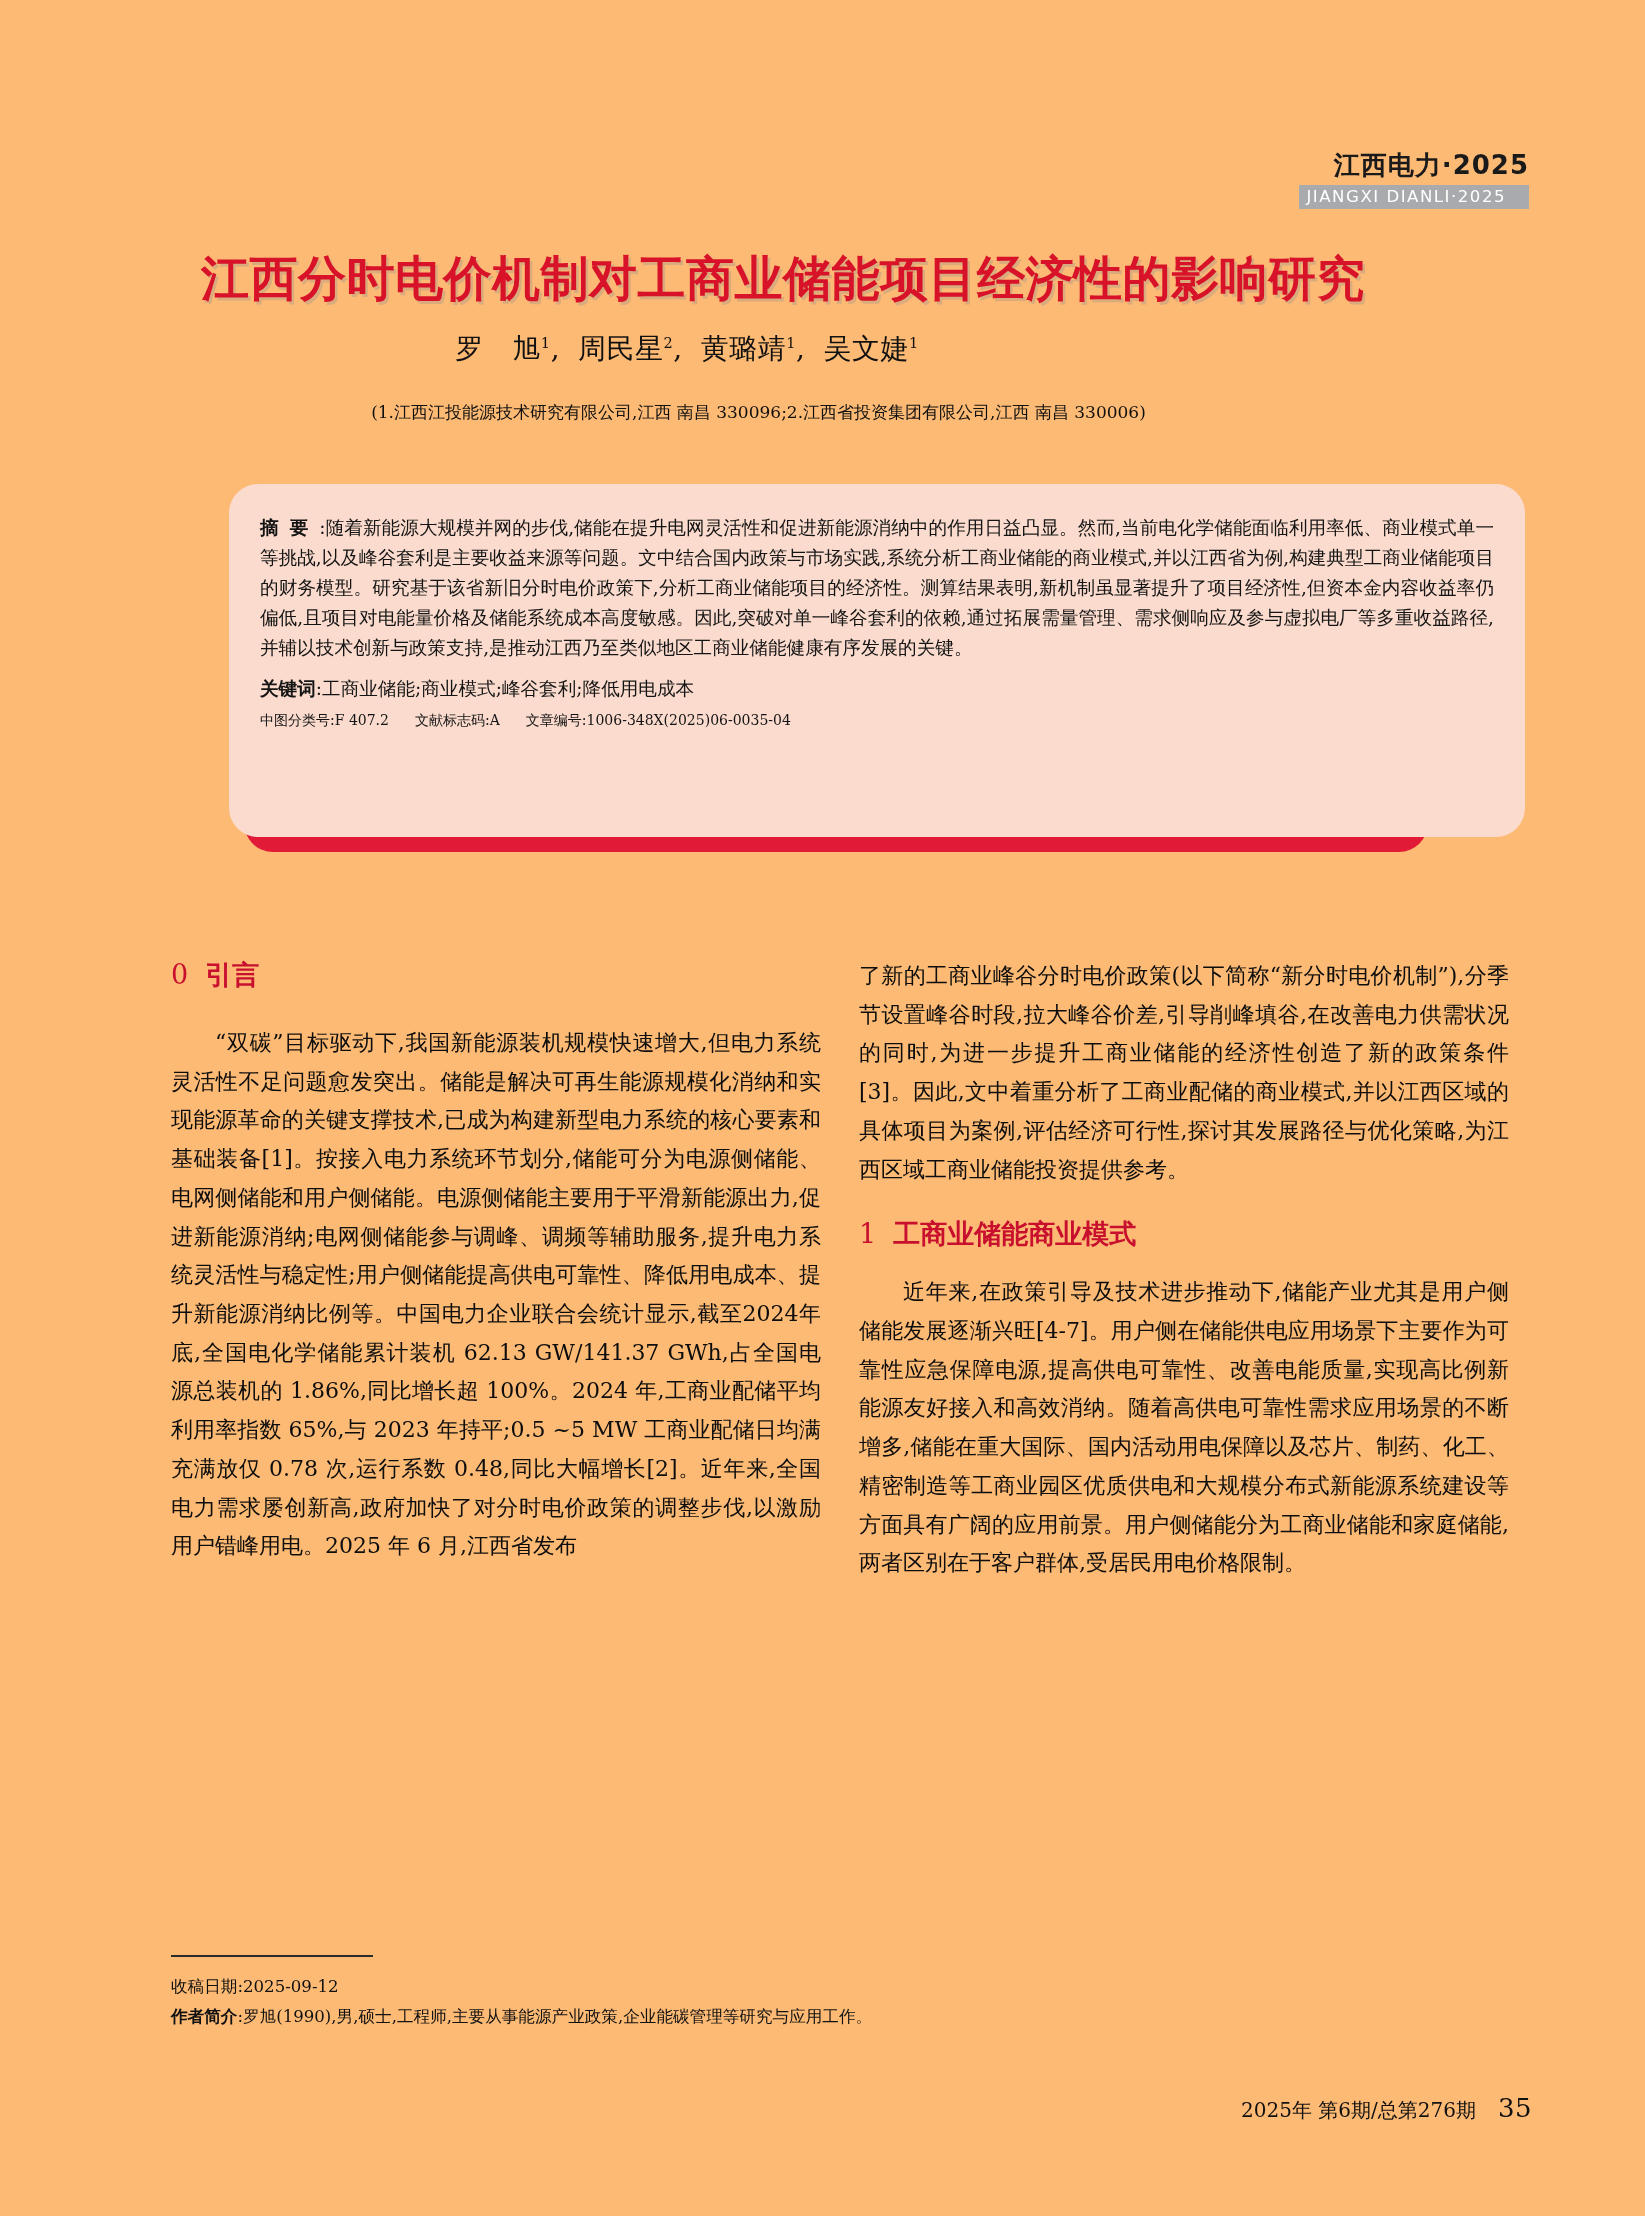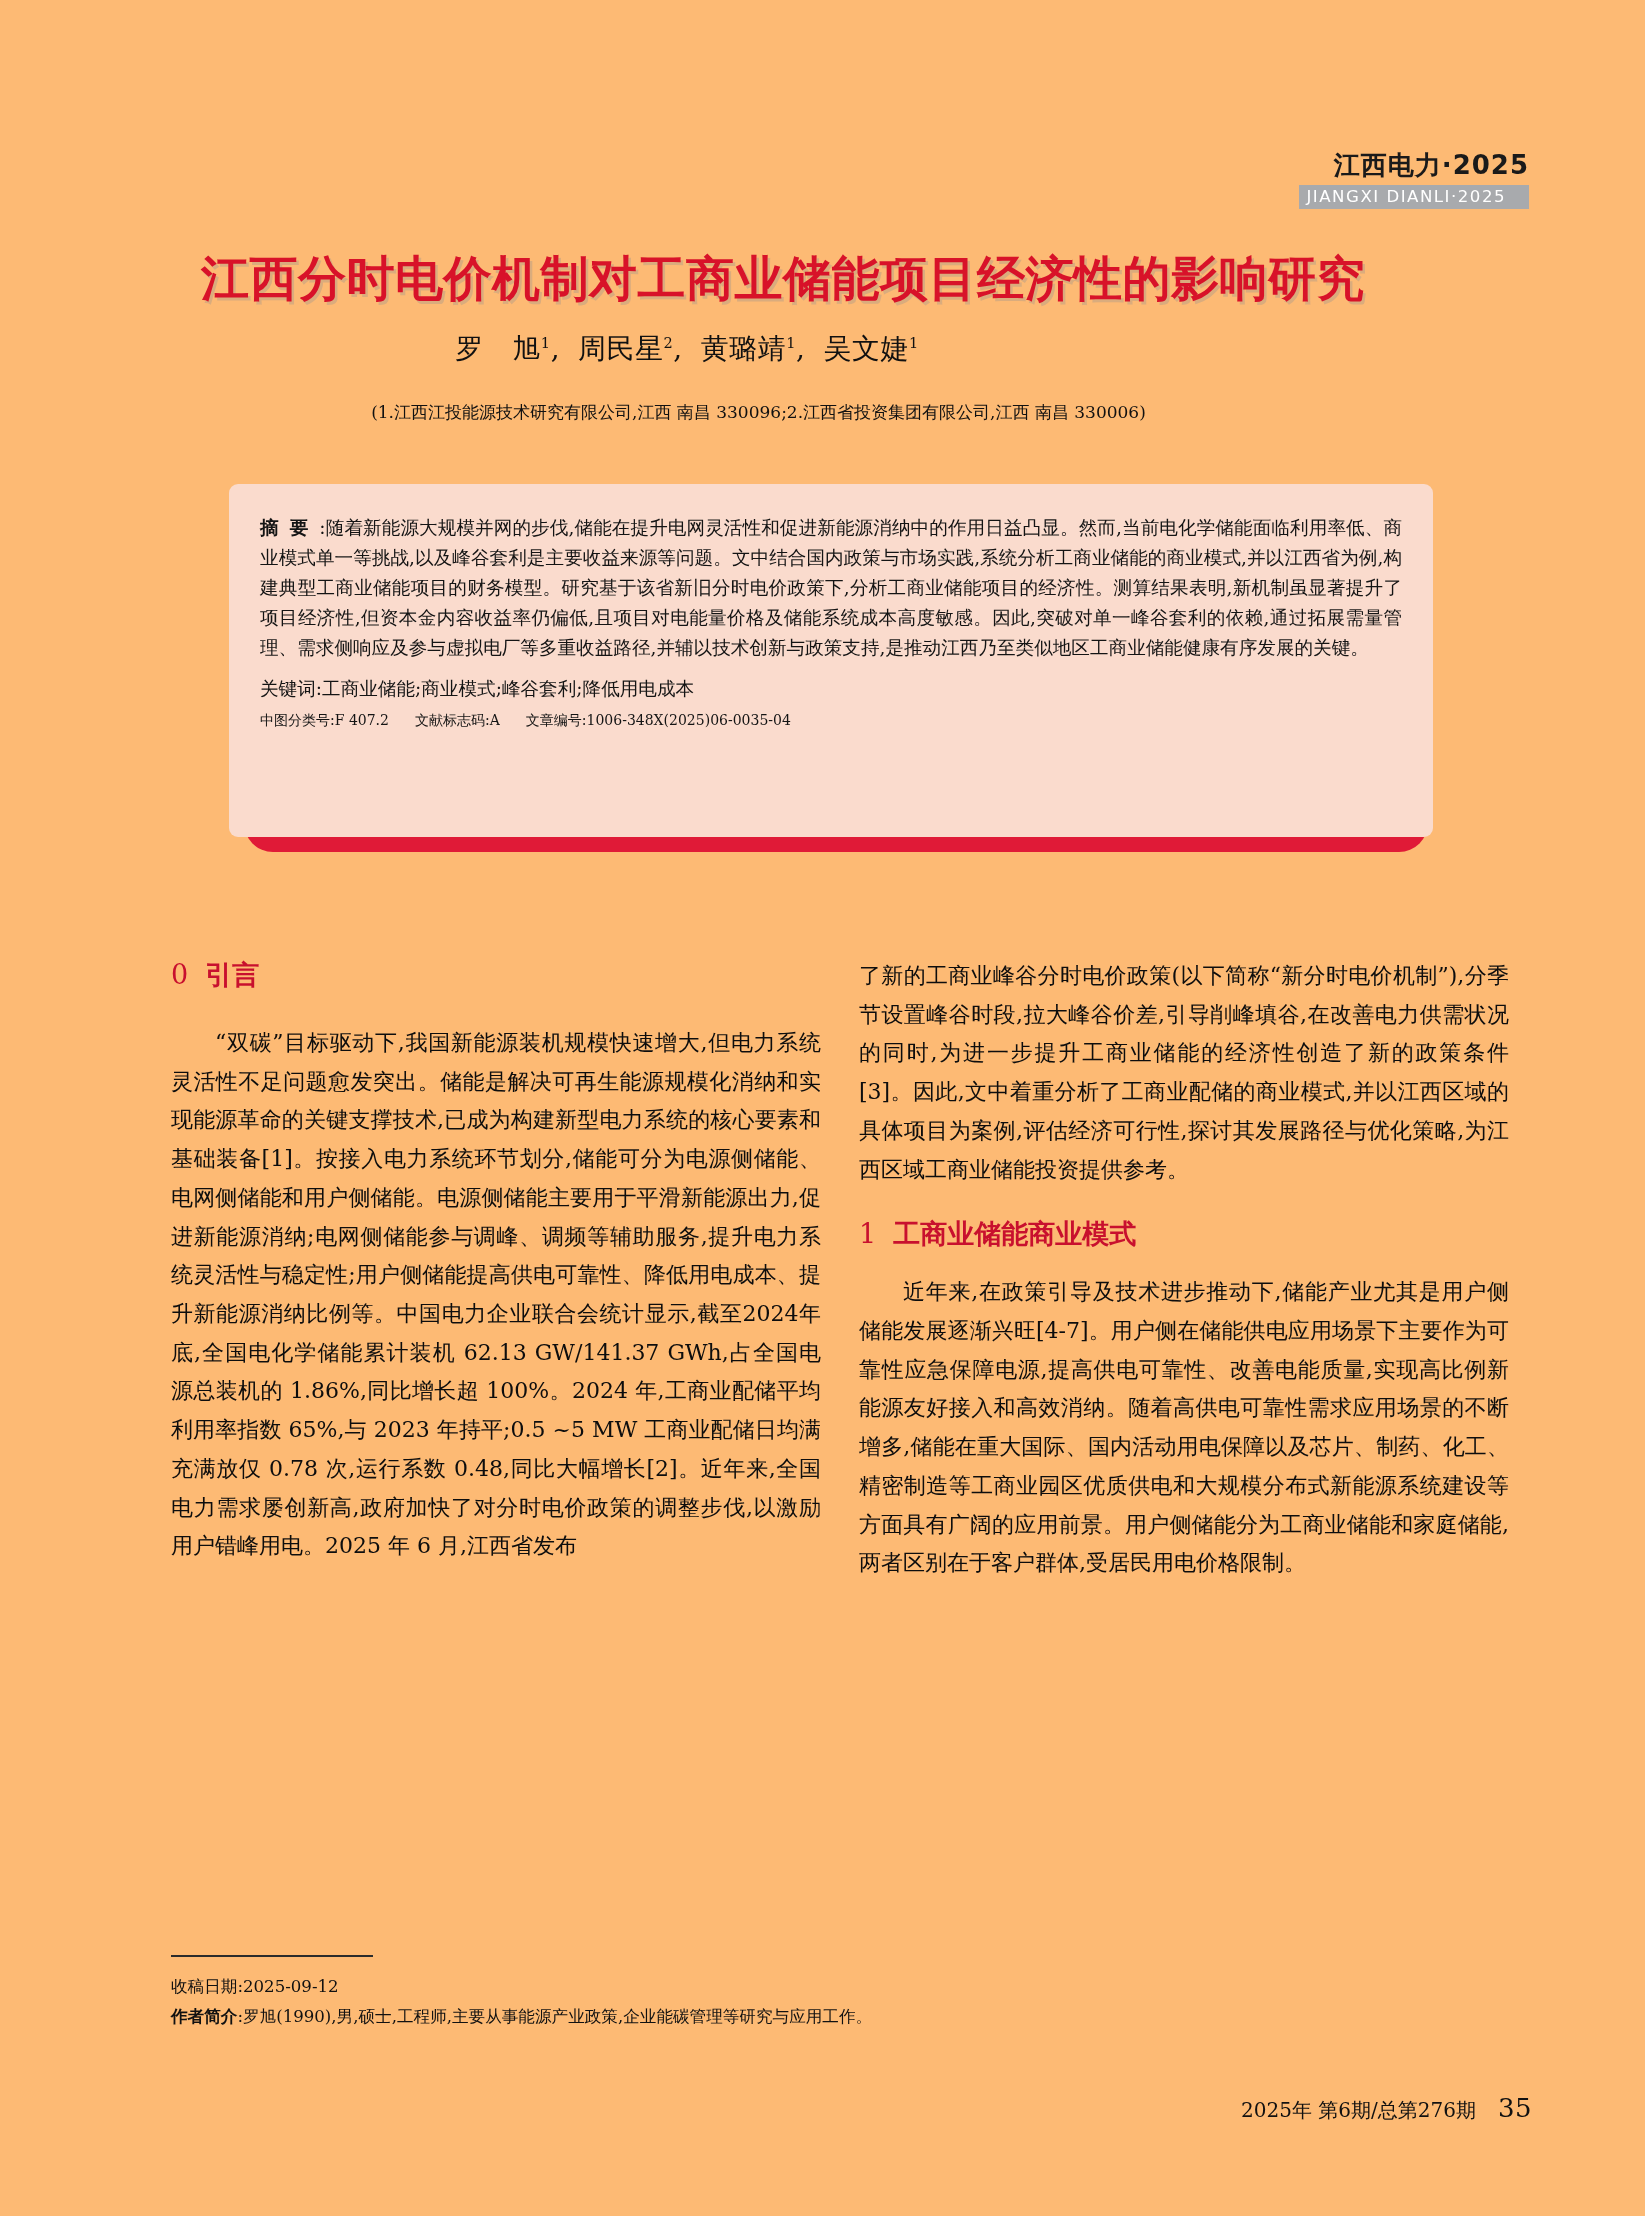--- a/index.html
+++ b/index.html
@@ -103,24 +103,24 @@
     position: absolute;
     left: 15px;
     top: 15px;
     width: 1184px;
     height: 353px;
     background: #e01a37;
     border-radius: 29px;
   }
   .abstract-card {
     position: relative;
-    width: 1204px;
+    width: 1296px;
     min-height: 353px;
     background: #fadbcd;
-    border-radius: 9px;
+    border-radius: 29px;
     box-sizing: border-box;
     padding: 29px 31px 23px 31px;
   }
   .abs-body {
     font-family: "DejaVu Serif", "Liberation Serif", serif;
     font-size: 18.6px;
     line-height: 1.62;
     color: #141414;
     text-align: justify;
     text-justify: inter-ideograph;
@@ -132,21 +132,21 @@
   }
   .abs-kw {
     margin-top: 10px;
     font-family: "DejaVu Serif", "Liberation Serif", serif;
     font-size: 18.6px;
     line-height: 1.6;
     color: #141414;
   }
   .abs-kw b {
     font-family: "DejaVu Sans", "Liberation Sans", sans-serif;
-    font-weight: normal;
+    font-weight: bold;
   }
   .abs-meta {
     margin-top: 9px;
     font-family: "DejaVu Serif", "Liberation Serif", serif;
     font-size: 14px;
     color: #141414;
     white-space: nowrap;
   }
   .abs-meta .gap { display: inline-block; width: 26px; }
 

